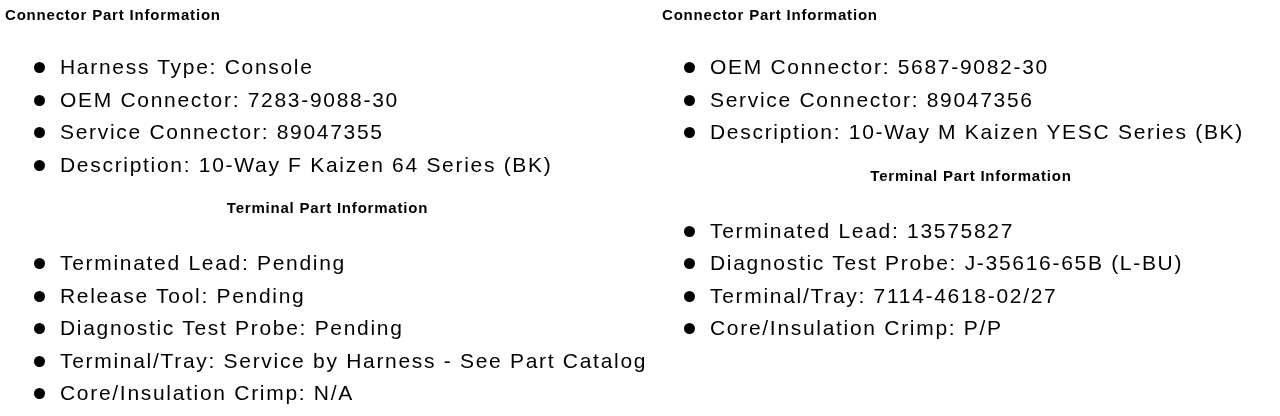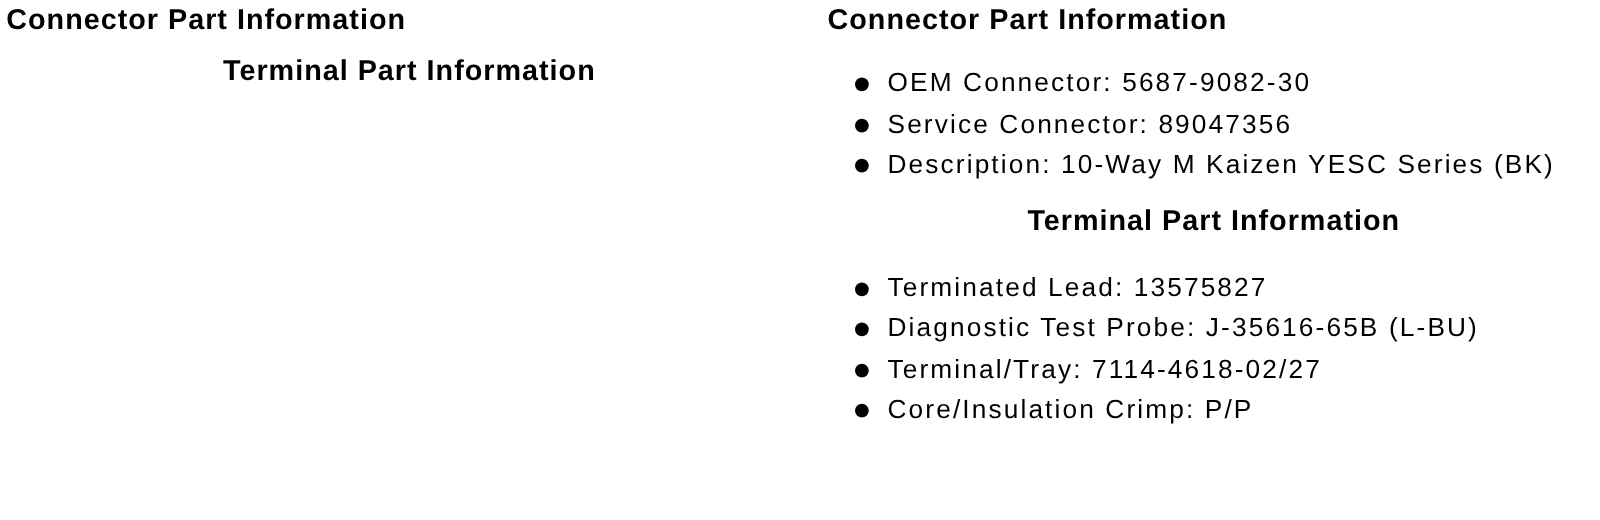--- a/index.html
+++ b/index.html
@@ -20,21 +20,21 @@
   }
   .col {
     width: 650px;
     box-sizing: border-box;
     flex: 0 0 auto;
   }
   .col-right {
     width: 630px;
   }
   .section-title {
-    font-size: 23px;
+    font-size: 15px;
     font-weight: bold;
     line-height: 28px;
     letter-spacing: 0.8px;
     margin: 1px 0 0 5px;
     white-space: nowrap;
   }
   .section-title.second {
     margin-top: 13px;
     text-align: center;
   }
@@ -67,21 +67,34 @@
     background: #000000;
   }
 </style>
 </head>
 <body>
 
 <div class="page">
 
   <section class="col">
     <h3 class="section-title">Connector Part Information</h3>
+    <ul class="info-list">
+      <li>Harness Type: Console</li>
+      <li>OEM Connector: 7283-9088-30</li>
+      <li>Service Connector: 89047355</li>
+      <li>Description: 10-Way F Kaizen 64 Series (BK)</li>
+    </ul>
     <h3 class="section-title second">Terminal Part Information</h3>
+    <ul class="info-list second">
+      <li>Terminated Lead: Pending</li>
+      <li>Release Tool: Pending</li>
+      <li>Diagnostic Test Probe: Pending</li>
+      <li>Terminal/Tray: Service by Harness - See Part Catalog</li>
+      <li>Core/Insulation Crimp: N/A</li>
+    </ul>
   </section>
 
   <section class="col col-right">
     <h3 class="section-title">Connector Part Information</h3>
     <ul class="info-list">
       <li>OEM Connector: 5687-9082-30</li>
       <li>Service Connector: 89047356</li>
       <li>Description: 10-Way M Kaizen YESC Series (BK)</li>
     </ul>
     <h3 class="section-title second">Terminal Part Information</h3>

